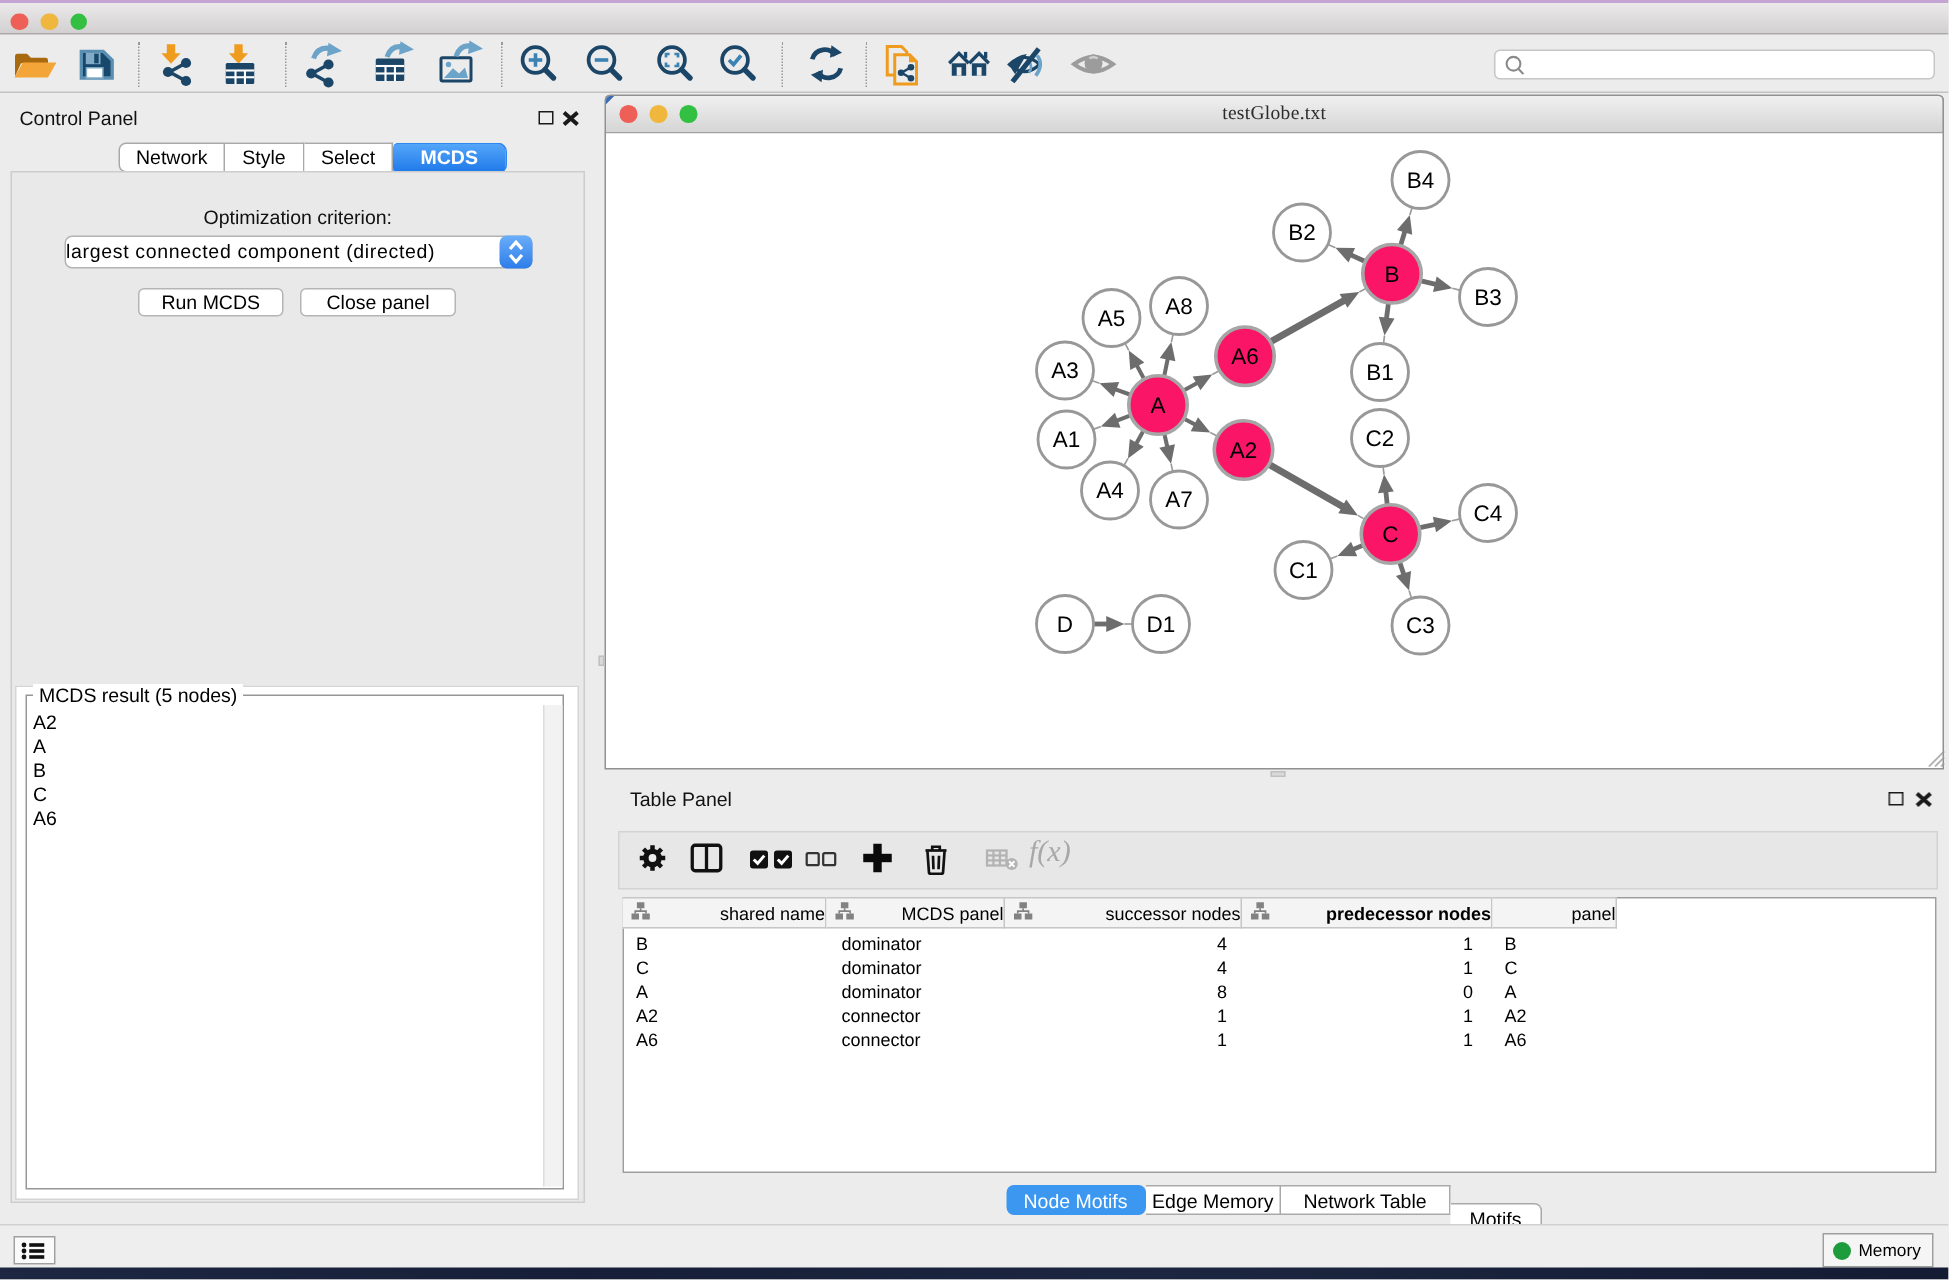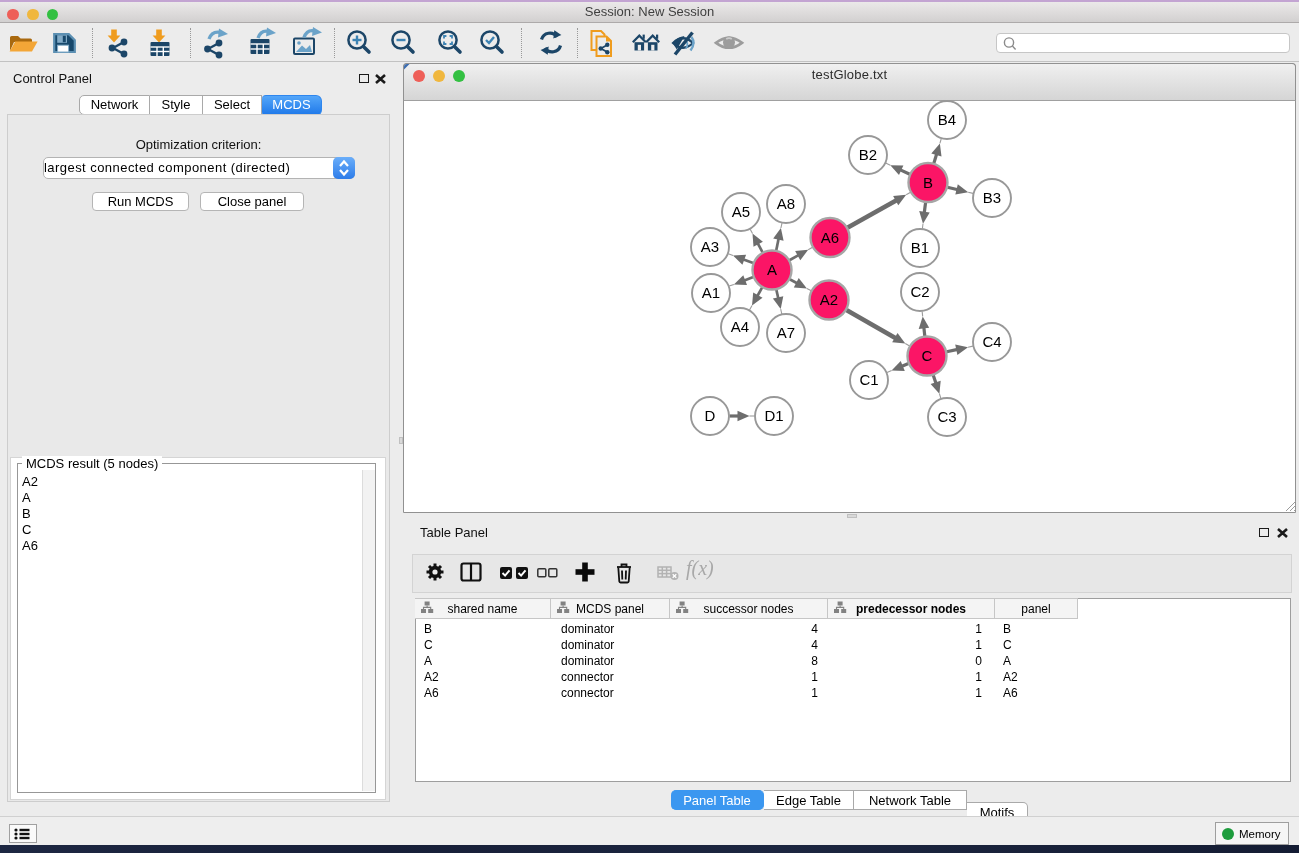--- a/index.html
+++ b/index.html
@@ -13,33 +13,32 @@
   .tl { position:absolute; border-radius:50%; }
   #toolbar { left:0; top:24px; width:1299px; height:38px; background:#ececec; border-bottom:1px solid #c2c2c2; }
   .tsep { position:absolute; top:4px; width:0; height:30px; border-left:1px dotted #999; }
   #searchbox { left:996px; top:9px; width:294px; height:20px; background:#fff; border:1px solid #c6c6c6; border-radius:4px; }
   .tab { float:left; height:20px; line-height:18px; font-size:13px; text-align:center;
     background:#fff; border:1px solid #a9a9a9; border-left:none; color:#000; }
   .t13 { font-size:13px; color:#111; }
   .btn { position:absolute; height:19px; background:#fff; border:1px solid #b5b5b5; border-radius:4px;
     font-size:13px; text-align:center; line-height:17px; color:#000; }
   .th { top:598px; height:21px; background:#f4f4f4; border-right:1px solid #c6c6c6; border-top:1px solid #c6c6c6; border-bottom:1px solid #c6c6c6;
-    font-size:12px; color:#000; text-align:center; line-height:20px; }
+    font-size:12px; color:#000; text-align:right; line-height:20px; }
   .td { font-size:12px; color:#000; height:16px; line-height:16px; }
   .btab { float:left; height:20px; line-height:19px; font-size:13px; background:#fff;
     border:1px solid #a9a9a9; border-left:none; color:#000; text-align:center; }
 </style>
 </head>
 <body>
 <div class="abs" id="deskTop"></div>
 <div class="abs" id="titlebar">
   <div class="tl" style="left:7.1px;top:6.6px;width:11.8px;height:11.8px;background:#ee5f58;"></div>
   <div class="tl" style="left:27.1px;top:6.6px;width:11.8px;height:11.8px;background:#f0b73e;"></div>
   <div class="tl" style="left:46.7px;top:6.6px;width:11.8px;height:11.8px;background:#33c042;"></div>
-  <div class="abs" style="width:100%;text-align:center;top:2px;font-size:13px;color:#3f3f3f;">Session: New Session</div>
 </div>
 <div class="abs" id="toolbar">
   <svg class="abs" style="left:0;top:0;" width="760" height="38">
 <g transform="translate(7,5)">
         <path d="M3,22 V8.5 q0,-1.6 1.6,-1.6 h6.4 l2.6,2.6 h9.8 q1.6,0 1.6,1.6 v2 H7 z" fill="#a9690f"></path>
 <path d="M2.6,22.6 L8.2,12.6 h22.4 L25,22.6 z" fill="#f3a637"></path>
       </g>
 <g transform="translate(51,5)">
         <path d="M3.2,5.2 h14.6 l6,6 V23 H3.2 z" fill="#17486b" stroke="#5b8fb2" stroke-width="2.2"></path>
 <rect x="6.2" y="6.2" width="9.8" height="7.6" fill="#82abc7"></rect>
@@ -181,40 +180,40 @@
 
 <div class="abs t13" style="left:13px;top:71px;">Control Panel</div>
 <div class="abs" style="left:359px;top:74px;width:10px;height:9px;border:1.6px solid #1a1a1a;"></div>
 <svg class="abs" style="left:374px;top:73px;" width="13" height="12">
     <path d="M2,2 L11,10 M11,2 L2,10" stroke="#1a1a1a" stroke-width="2.6"></path>
   </svg>
 <div class="abs" style="left:79px;top:95px;">
   <div class="tab" style="width:71px;border-left:1px solid #a9a9a9;border-radius:5px 0 0 5px;">Network</div>
     <div class="tab" style="width:53px;">Style</div>
     <div class="tab" style="width:59px;">Select</div>
-    <div class="tab" style="width:60px;height:21px;background:linear-gradient(#54a6f9,#1e78e9);color:#fff;border-color:#2e86ee;border-radius:4px 6px 6px 4px;">MCDS</div>
+    <div class="tab" style="width:76px;height:21px;background:linear-gradient(#54a6f9,#1e78e9);color:#fff;border-color:#2e86ee;border-radius:4px 6px 6px 4px;font-weight:bold;">MCDS</div>
 </div>
 <div class="abs" style="left:7px;top:114px;width:383px;height:688px;background:#e9e9e9;border:1px solid #cdcdcd;"></div>
 <div class="abs t13" style="left:7px;top:137px;width:383px;text-align:center;">Optimization criterion:</div>
 <div class="abs" style="left:43px;top:157px;width:312px;height:22px;background:#fff;border:1px solid #b3b3b3;border-radius:5px;font-size:13px;letter-spacing:0.45px;line-height:20px;">largest connected component (directed)</div>
 <div class="abs" style="left:333px;top:157px;width:22px;height:22px;border-radius:5px;background:linear-gradient(#6aaefa,#2d7ce9);">
   <svg width="22" height="22">
       <path d="M7,9 L11,4.5 L15,9 M7,13 L11,17.5 L15,13" fill="none" stroke="#fff" stroke-width="2.2"></path>
     </svg>
 </div>
 <div class="btn" style="left:92px;top:192px;width:97px;">Run MCDS</div>
 <div class="btn" style="left:200px;top:192px;width:104px;">Close panel</div>
 <div class="abs" style="left:10px;top:457px;width:376px;height:343px;background:#fff;border:1px solid #d5d5d5;"></div>
 <div class="abs" style="left:17px;top:463px;width:359px;height:330px;border:1px solid #979797;"></div>
 <div class="abs" style="left:22px;top:456px;background:#fff;padding:0 4px;font-size:13px;">MCDS result (5 nodes)</div>
 <div class="abs" style="left:362px;top:470px;width:13px;height:321px;background:#f2f2f2;border-left:1px solid #dcdcdc;"></div>
 <div class="abs" style="left:22px;top:474px;font-size:13px;line-height:16px;">A2<br>A<br>B<br>C<br>A6</div>
 
 <div class="abs" style="left:403px;top:63px;width:893px;height:450px;background:#fff;border:1px solid #919191;border-radius:4px 4px 0 0;"></div>
-<div class="abs" style="left:403px;top:63px;width:893px;height:38px;background:linear-gradient(#f0f0f0,#d5d5d5);border:1px solid #919191;border-bottom:1px solid #a0a0a0;border-radius:4px 4px 0 0;overflow:hidden;">
+<div class="abs" style="left:403px;top:63px;width:893px;height:26px;background:linear-gradient(#f0f0f0,#d5d5d5);border:1px solid #919191;border-bottom:1px solid #a0a0a0;border-radius:4px 4px 0 0;overflow:hidden;font-family:Liberation Serif, serif;">
   <svg class="abs" style="left:0;top:0;" width="14" height="14">
       <path d="M0,0 h5.5 L0,5.5 z" fill="#3b6cb0"></path>
     </svg>
   <div class="tl" style="left:9.1px;top:6.1px;width:11.8px;height:11.8px;background:#ee5f58;"></div>
   <div class="tl" style="left:28.8px;top:6.1px;width:11.8px;height:11.8px;background:#f0b73e;"></div>
   <div class="tl" style="left:48.9px;top:6.1px;width:11.8px;height:11.8px;background:#33c042;"></div>
   <div class="abs" style="width:100%;text-align:center;top:2.5px;font-size:13px;letter-spacing:0.2px;color:#2c2c2c;">testGlobe.txt</div>
 </div>
 <svg class="abs" style="left:404px;top:85px;transform:translateZ(0);" width="891" height="427" viewBox="404 85 891 427">
 <line x1="753.3" y1="277.1" x2="743.7" y2="280.7" stroke="#6d6d6d" stroke-width="2.7"></line>
@@ -441,22 +440,22 @@
 <div class="abs td" style="left:561px;top:669px;">connector</div>
 <div class="abs td" style="left:700px;width:118px;top:669px;text-align:right;">1</div>
 <div class="abs td" style="left:860px;width:122px;top:669px;text-align:right;">1</div>
 <div class="abs td" style="left:1003px;top:669px;">A2</div>
 <div class="abs td" style="left:424px;top:685px;">A6</div>
 <div class="abs td" style="left:561px;top:685px;">connector</div>
 <div class="abs td" style="left:700px;width:118px;top:685px;text-align:right;">1</div>
 <div class="abs td" style="left:860px;width:122px;top:685px;text-align:right;">1</div>
 <div class="abs td" style="left:1003px;top:685px;">A6</div>
 <div class="abs" style="left:671px;top:790px;">
-  <div class="btab" style="width:93px;background:#3b97f0;color:#fff;border-color:#3b97f0;border-radius:5px;">Panel Table</div>
-    <div class="btab" style="width:90px;">Edge Table</div>
+  <div class="btab" style="width:93px;background:#3b97f0;color:#fff;border-color:#3b97f0;border-radius:5px;">Node Motifs</div>
+    <div class="btab" style="width:90px;">Edge Memory</div>
     <div class="btab" style="width:113px;">Network Table</div>
     <div class="btab" style="width:61px;border-radius:0 5px 5px 0;margin-top:12px;">Motifs</div>
 </div>
 
 <div class="abs" style="left:0;top:816px;width:1299px;height:29px;background:#eeeeee;border-top:1px solid #d0d0d0;"></div>
 <div class="abs" style="left:9px;top:824px;width:28px;height:19px;background:#fafafa;border:1px solid #a0a0a0;"></div>
 <svg class="abs" style="left:13px;top:827px;" width="20" height="14">
   <g fill="#111">
       <circle cx="3" cy="3" r="1.6"></circle>
       <circle cx="3" cy="7" r="1.6"></circle>

